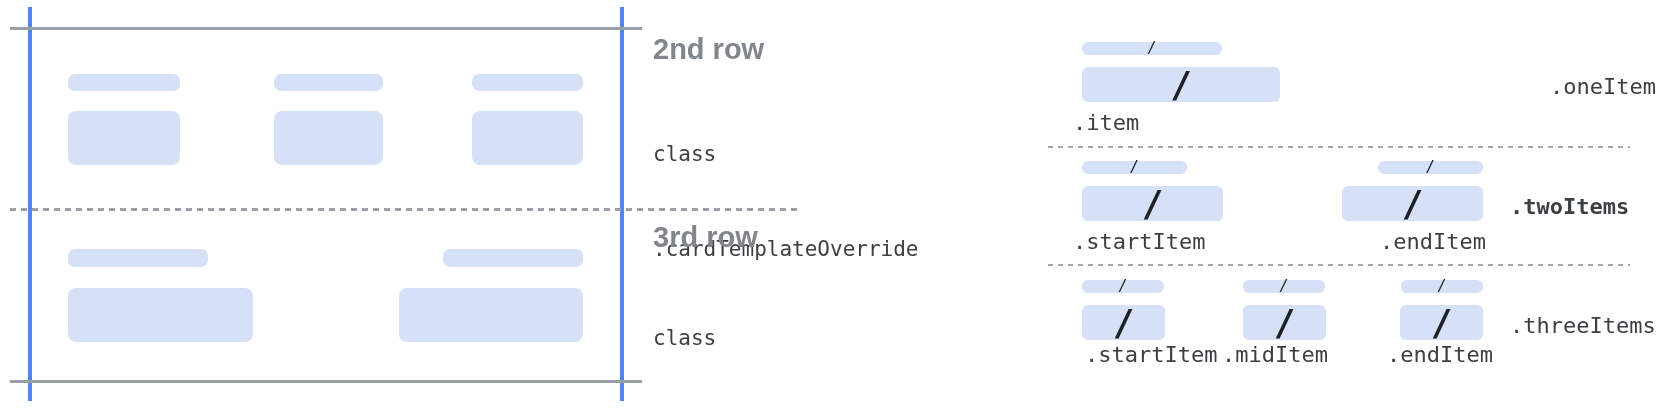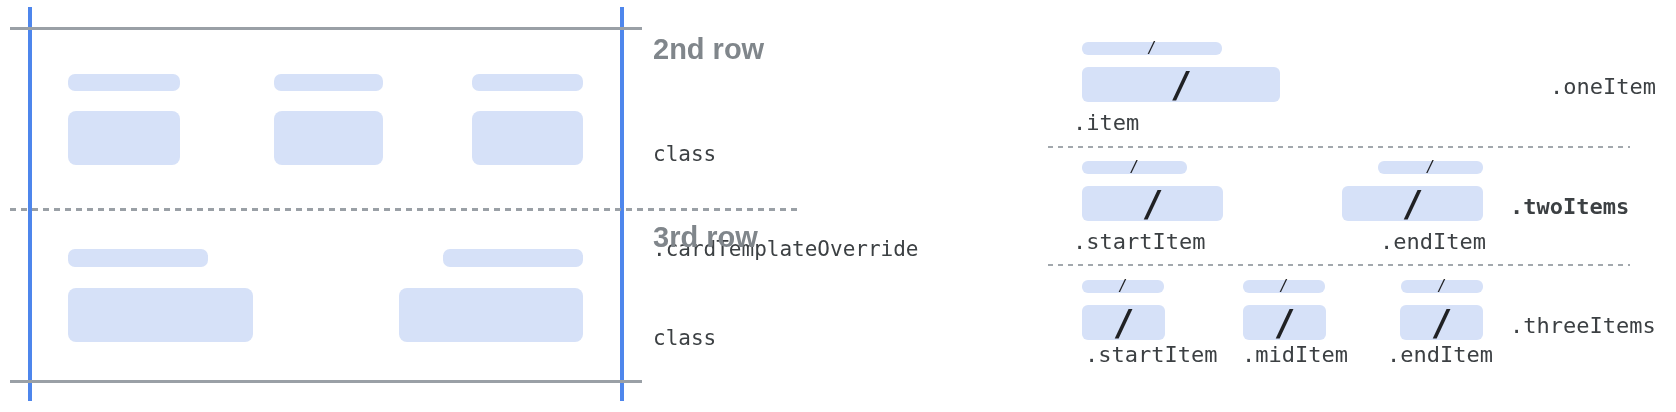--- a/index.html
+++ b/index.html
@@ -117,18 +117,18 @@
     <div class="sbar" style="left:1243px; top:305px; width:83px; height:35px;">
       <span class="slash-big">/</span>
     </div>
     <div class="sbar" style="left:1401px; top:280px; width:82px; height:13px;">
       <span class="slash-small">/</span>
     </div>
     <div class="sbar" style="left:1400px; top:305px; width:83px; height:35px;">
       <span class="slash-big">/</span>
     </div>
     <div class="rlabel" style="left:1085px; top:344px;">.startItem</div>
-    <div class="rlabel" style="left:1222px; top:344px;margin-left:20px;">.midItem</div>
+    <div class="rlabel" style="left:1222px; top:344px;">.midItem</div>
     <div class="rlabel" style="left:1387px; top:344px;">.endItem</div>
     <div class="rlabel" style="left:1510px; top:315px;">.threeItems</div>
   </div>
 
 </div>
 
 </body></html>

